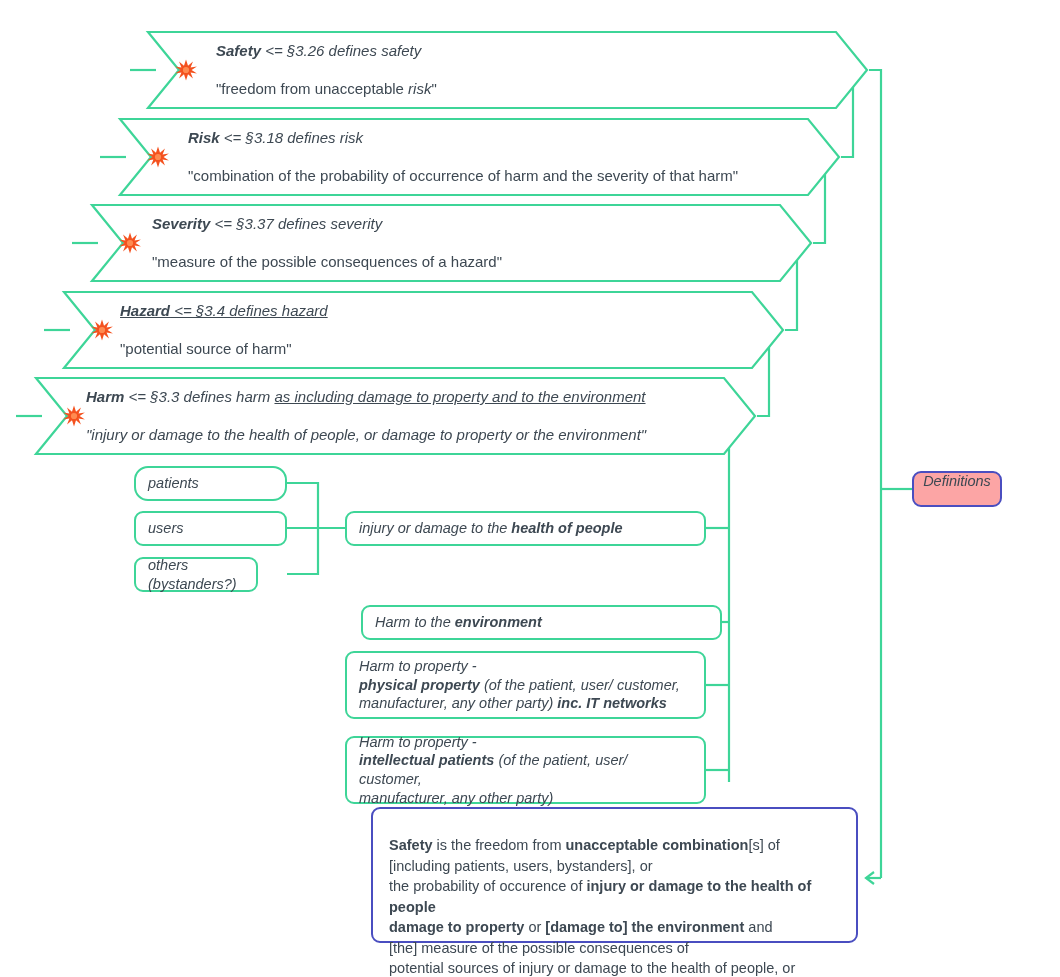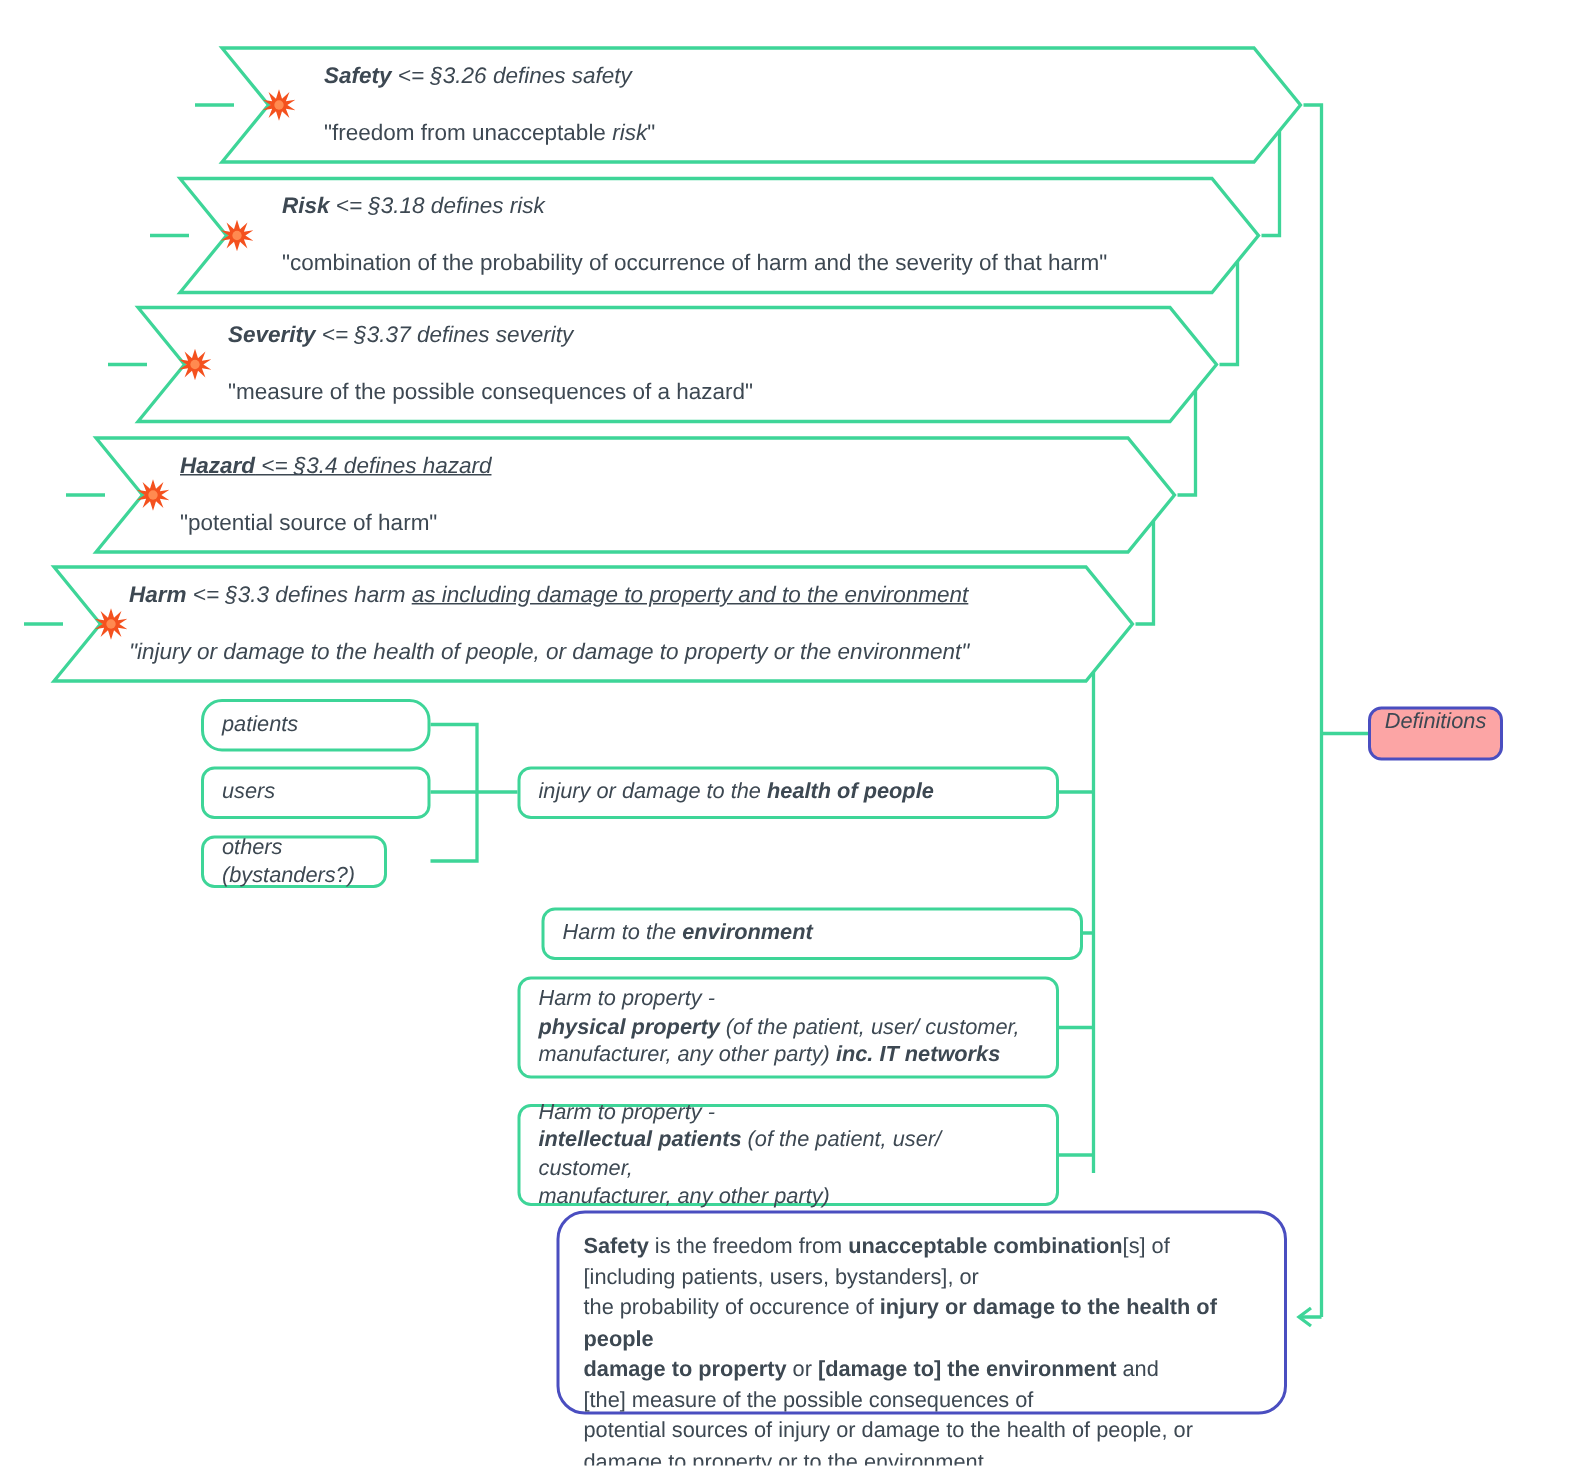--- a/index.html
+++ b/index.html
@@ -34,23 +34,23 @@
   .rbox .inner{padding:0 12px;width:100%;}
   .rbox b{font-weight:bold;font-style:italic;}
 
   .defbox{
     position:absolute;border:2px solid #4a4ec0;border-radius:9px;background:#fca5a5;
     box-sizing:border-box;font-size:14.5px;font-style:italic;
     display:flex;align-items:flex-start;justify-content:center;
   }
 
   .summary{
-    position:absolute;border:2px solid #4a4ec0;border-radius:19px;background:#fff;
+    position:absolute;border:2px solid #4a4ec0;border-radius:9px;background:#fff;
     box-sizing:border-box;font-size:14.5px;line-height:1.42;
-    padding:12px 16px;font-style:normal;
+    padding:26px 16px;font-style:normal;
   }
   .summary b{font-weight:bold;}
 </style>
 </head>
 <body>
 
 <div id="canvas">
 
   <svg class="lines" viewBox="0 0 1060 977">
     <g fill="none" stroke="#3ed598" stroke-width="2.2" stroke-linecap="butt" stroke-linejoin="miter">

